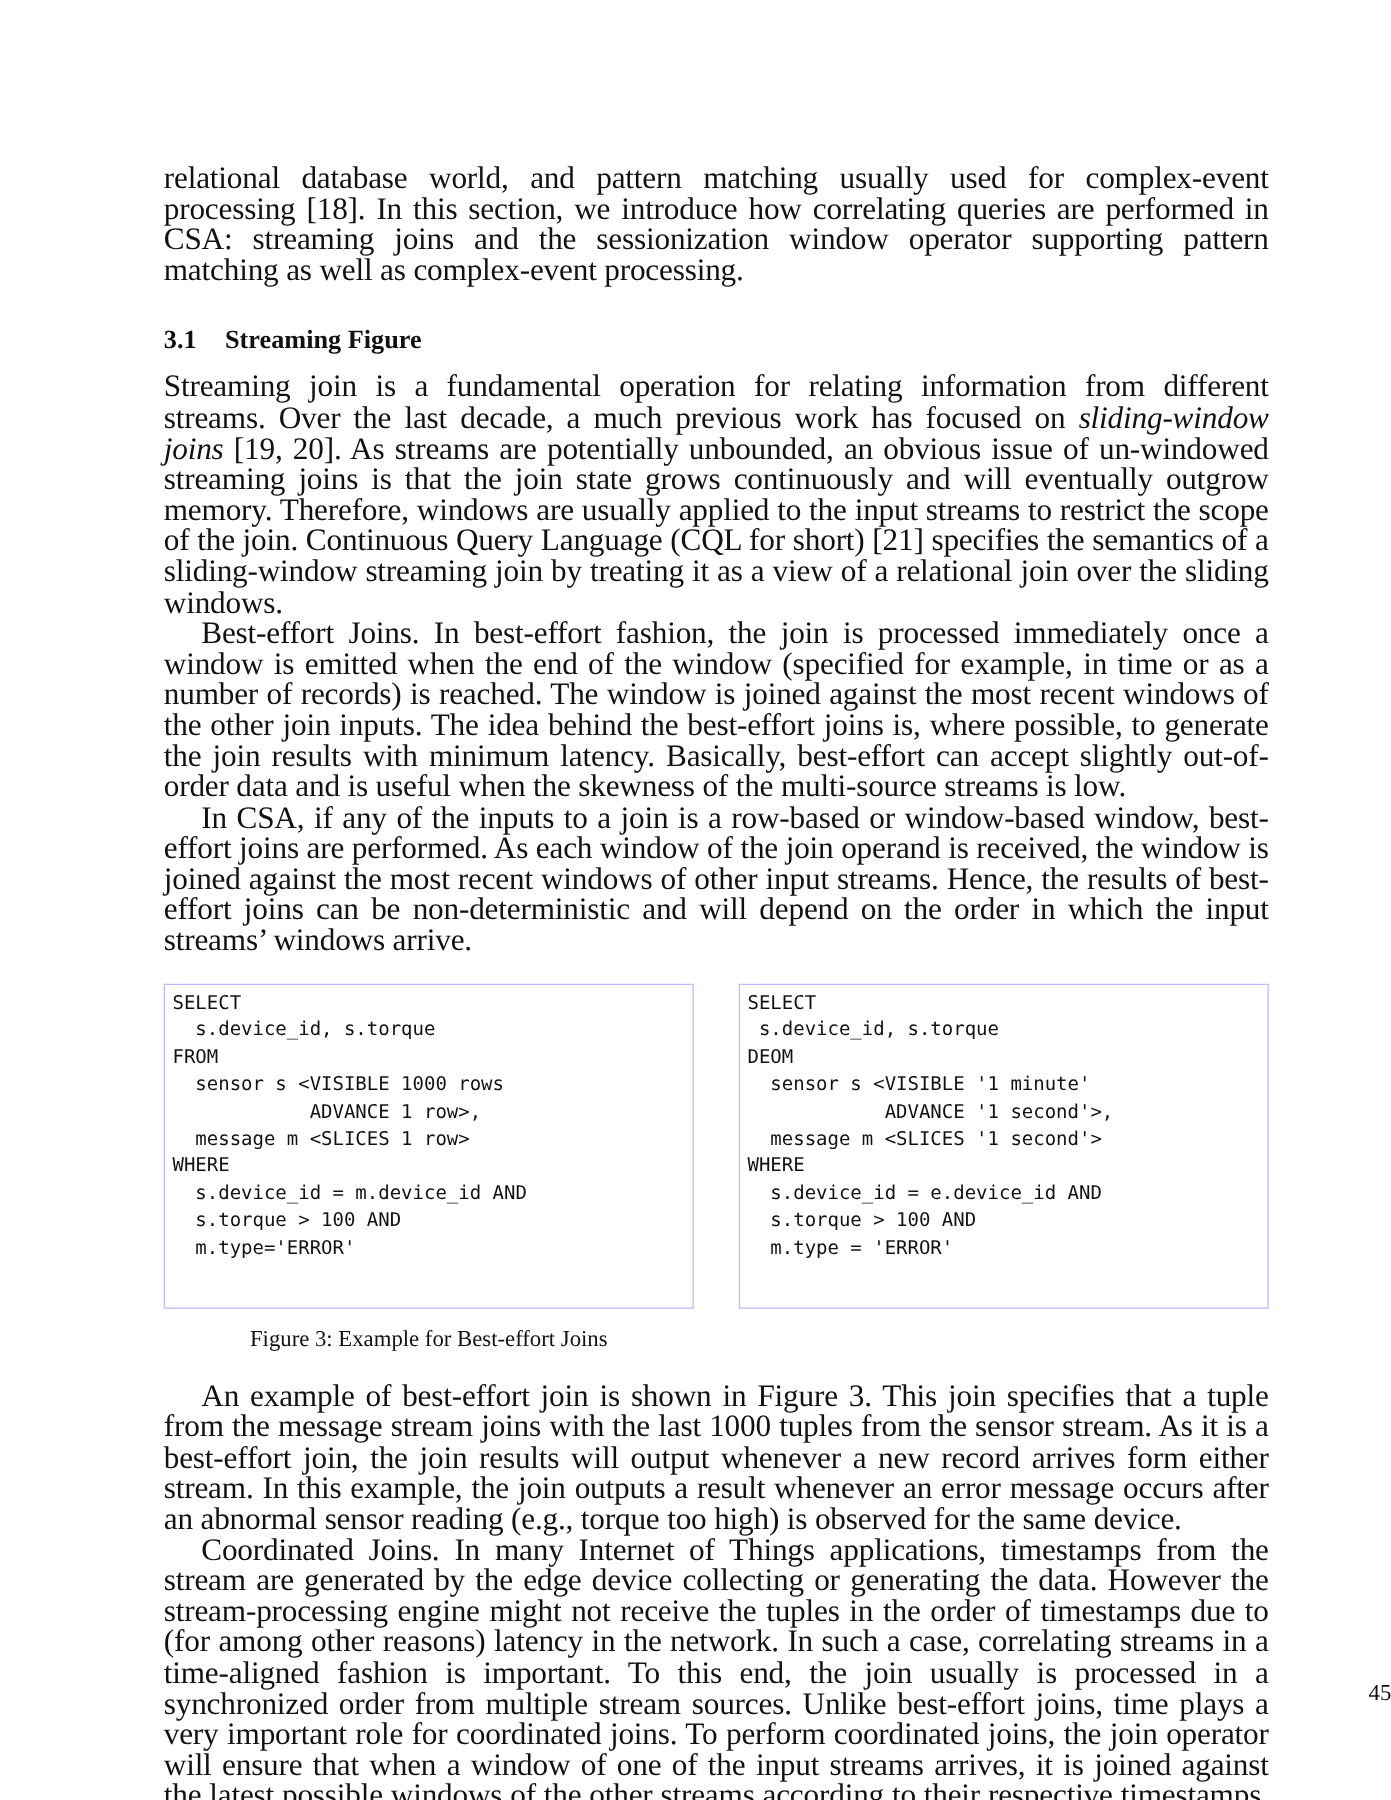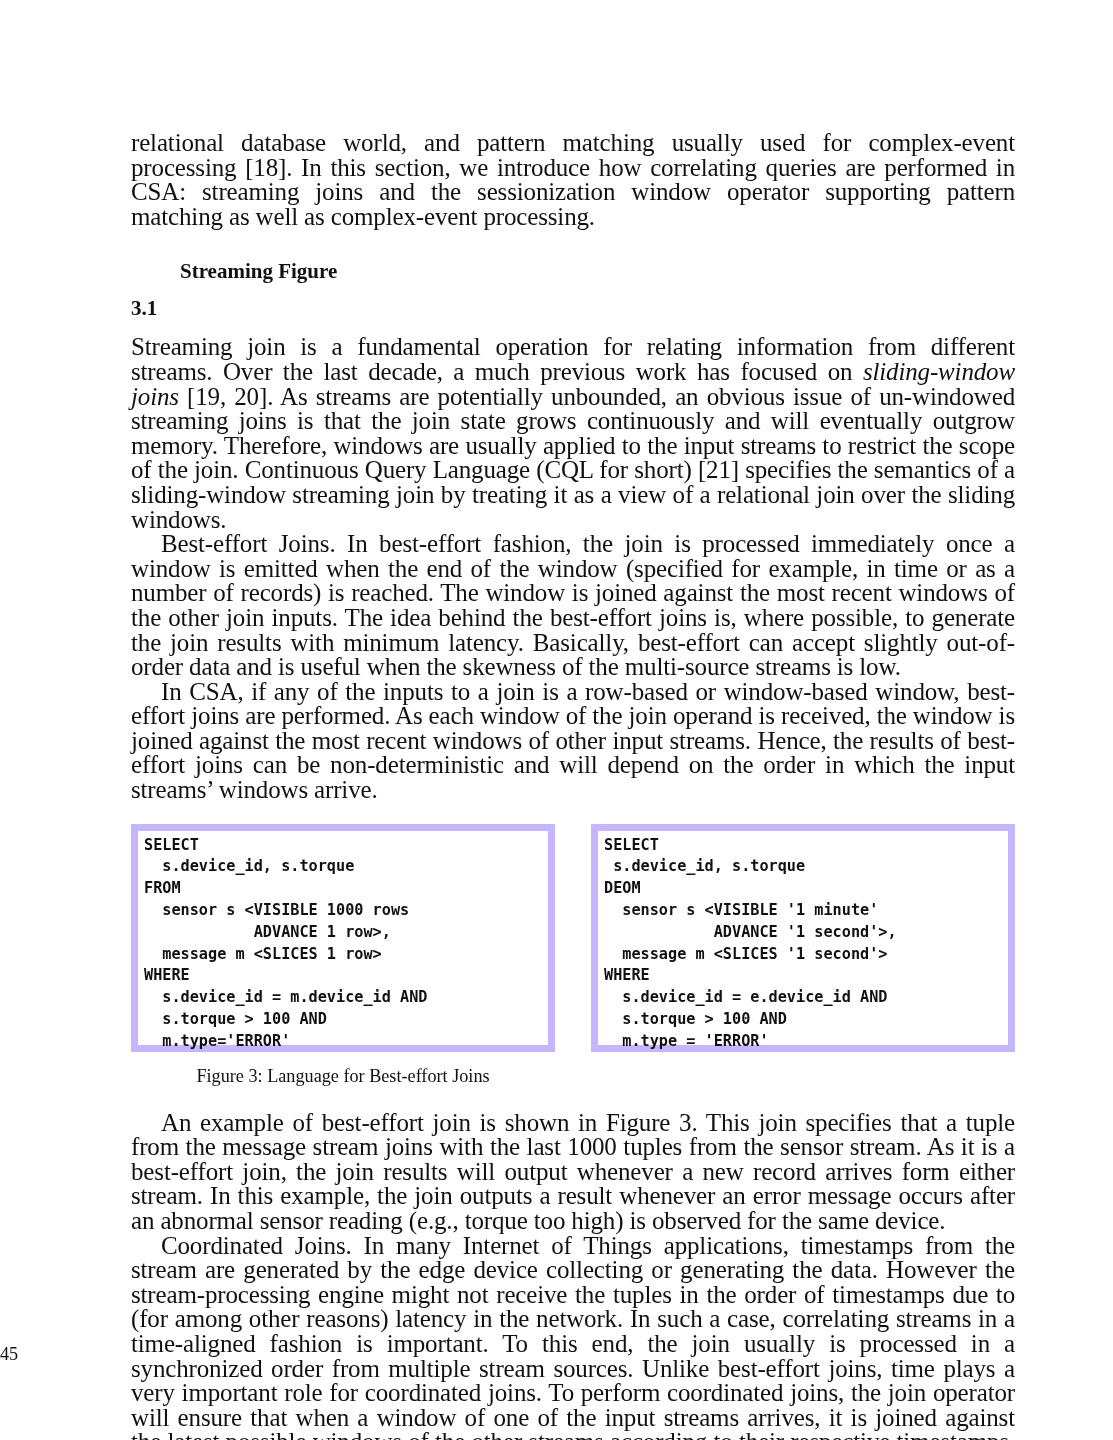--- a/index.html
+++ b/index.html
@@ -2,29 +2,29 @@
 <html><head>
 <meta charset="utf-8">
 <style>
   html, body { margin: 0; padding: 0; background: #ffffff; }
   body { width: 1113px; height: 1440px; position: relative; overflow: hidden;
          font-family: "Liberation Serif", "DejaVu Serif", serif; color: #111; }
   .page { position: absolute; left: 131px; top: 131px; width: 884px; }
   p { margin: 0; font-size: 25px; line-height: 24.6px; text-align: justify; letter-spacing: -0.15px; }
   p.indent { text-indent: 30px; }
   .section-heading { font-size: 21px; font-weight: bold; margin: 30px 0 14px 0; display: flex; }
-  .section-heading .num { width: 49px; margin-top: 37px; }
+  .section-heading .num { width: 49px; }
   .figures { display: flex; justify-content: space-between; margin-top: 21px; }
   .figure { width: 424px; }
-  .codebox { border: 7px solid #c4b5fd; height: 228px; box-sizing: border-box; padding: 4px 6px;
+  .codebox { border: 1px solid #c4b5fd; height: 260px; box-sizing: border-box; padding: 4px 6px;
              font-family: "DejaVu Sans Mono", "Liberation Mono", monospace; font-size: 15.2px;
-             line-height: 21.8px; white-space: pre; color: #111; font-weight: bold; }
+             line-height: 21.8px; white-space: pre; color: #111; }
   .code-line { display: block; }
   .caption { text-align: center; font-size: 18.2px; margin-top: 14px; margin-bottom: 24px; }
-  .page-number { position: absolute; left: 0; width: 1113px; top: 1344px; text-align: left; font-size: 18.2px; }
+  .page-number { position: absolute; left: 0; width: 1113px; top: 1344px; text-align: right; font-size: 18.2px; }
   i { font-style: italic; }
   b { font-weight: normal; }
 </style>
 </head>
 <body>
 
 <div class="page">
 
   <p>relational database world, and pattern matching usually used for complex-event processing [18]. In this section, we introduce how correlating queries are performed in CSA: streaming joins and the sessionization window operator supporting pattern matching as well as complex-event processing.</p>
 
@@ -36,21 +36,21 @@
   <p><span>Streaming join is a fundamental operation for relating information from different streams. Over the last decade, a much previous work has focused on </span><i>sliding-window joins</i><span> [19, 20].  As streams are potentially unbounded, an obvious issue of un-windowed streaming joins is that the join state grows continuously and will eventually outgrow memory.  Therefore, windows are usually applied to the input streams to restrict the scope of the join. Continuous Query Language (CQL for short) [21] specifies the semantics of a sliding-window streaming join by treating it as a view of a relational join over the sliding windows.</span></p>
 
 
   <p class="indent"><b>Best-effort Joins.</b><span> In best-effort fashion, the join is processed immediately once a window is emitted when the end of the window (specified for example, in time or as a number of records) is reached.  The window is joined against the most recent windows of the other join inputs. The idea behind the best-effort joins is, where possible, to generate the join results with minimum latency. Basically, best-effort can accept slightly out-of-order data and is useful when the skewness of the multi-source streams is low.</span></p>
 
   <p class="indent">In CSA, if any of the inputs to a join is a row-based or window-based window, best-effort joins are performed. As each window of the join operand is received, the window is joined against the most recent windows of other input streams.  Hence, the results of best-effort joins can be non-deterministic and will depend on the order in which the input streams’ windows arrive.</p>
 
   <div class="figures">
     <div class="figure">
       <div class="codebox"><span class="code-line">SELECT</span><span class="code-line">  s.device_id, s.torque</span><span class="code-line">FROM</span><span class="code-line">  sensor s &lt;VISIBLE 1000 rows</span><span class="code-line">            ADVANCE 1 row&gt;,</span><span class="code-line">  message m &lt;SLICES 1 row&gt;</span><span class="code-line">WHERE</span><span class="code-line">  s.device_id = m.device_id AND</span><span class="code-line">  s.torque &gt; 100 AND</span><span class="code-line">  m.type='ERROR'</span></div>
-      <div class="caption">Figure 3: Language for Best-effort Joins</div>
+      <div class="caption">Figure 3: Example for Best-effort Joins</div>
     </div>
     <div class="figure">
       <div class="codebox"><span class="code-line">SELECT</span><span class="code-line"> s.device_id, s.torque</span><span class="code-line">DEOM</span><span class="code-line">  sensor s &lt;VISIBLE '1 minute'</span><span class="code-line">            ADVANCE '1 second'&gt;,</span><span class="code-line">  message m &lt;SLICES '1 second'&gt;</span><span class="code-line">WHERE</span><span class="code-line">  s.device_id = e.device_id AND</span><span class="code-line">  s.torque &gt; 100 AND</span><span class="code-line">  m.type = 'ERROR'</span></div>
     </div>
   </div>
 
   <p class="indent">An example of best-effort join is shown in Figure 3. This join specifies that a tuple from the message stream joins with the last 1000 tuples from the sensor stream.  As it is a best-effort join, the join results will output whenever a new record arrives form either stream. In this example, the join outputs a result whenever an error message occurs after an abnormal sensor reading (e.g., torque too high) is observed for the same device.</p>
 
   <p class="indent"><b>Coordinated Joins.</b><span>  In many Internet of Things applications, timestamps from the stream are generated by the edge device collecting or generating the data.  However the stream-processing engine might not receive the tuples in the order of timestamps due to (for among other reasons) latency in the network.  In such a case, correlating streams in a time-aligned fashion is important.  To this end, the join usually is processed in a synchronized order from multiple stream sources.  Unlike best-effort joins, time plays a very important role for coordinated joins.  To perform coordinated joins, the join operator will ensure that when a window of one of the input streams arrives, it is joined against the latest possible windows of the other streams according to their respective timestamps. In CSA, if all the inputs to the streaming join are time-based and their timestamps are in</span></p>
 

